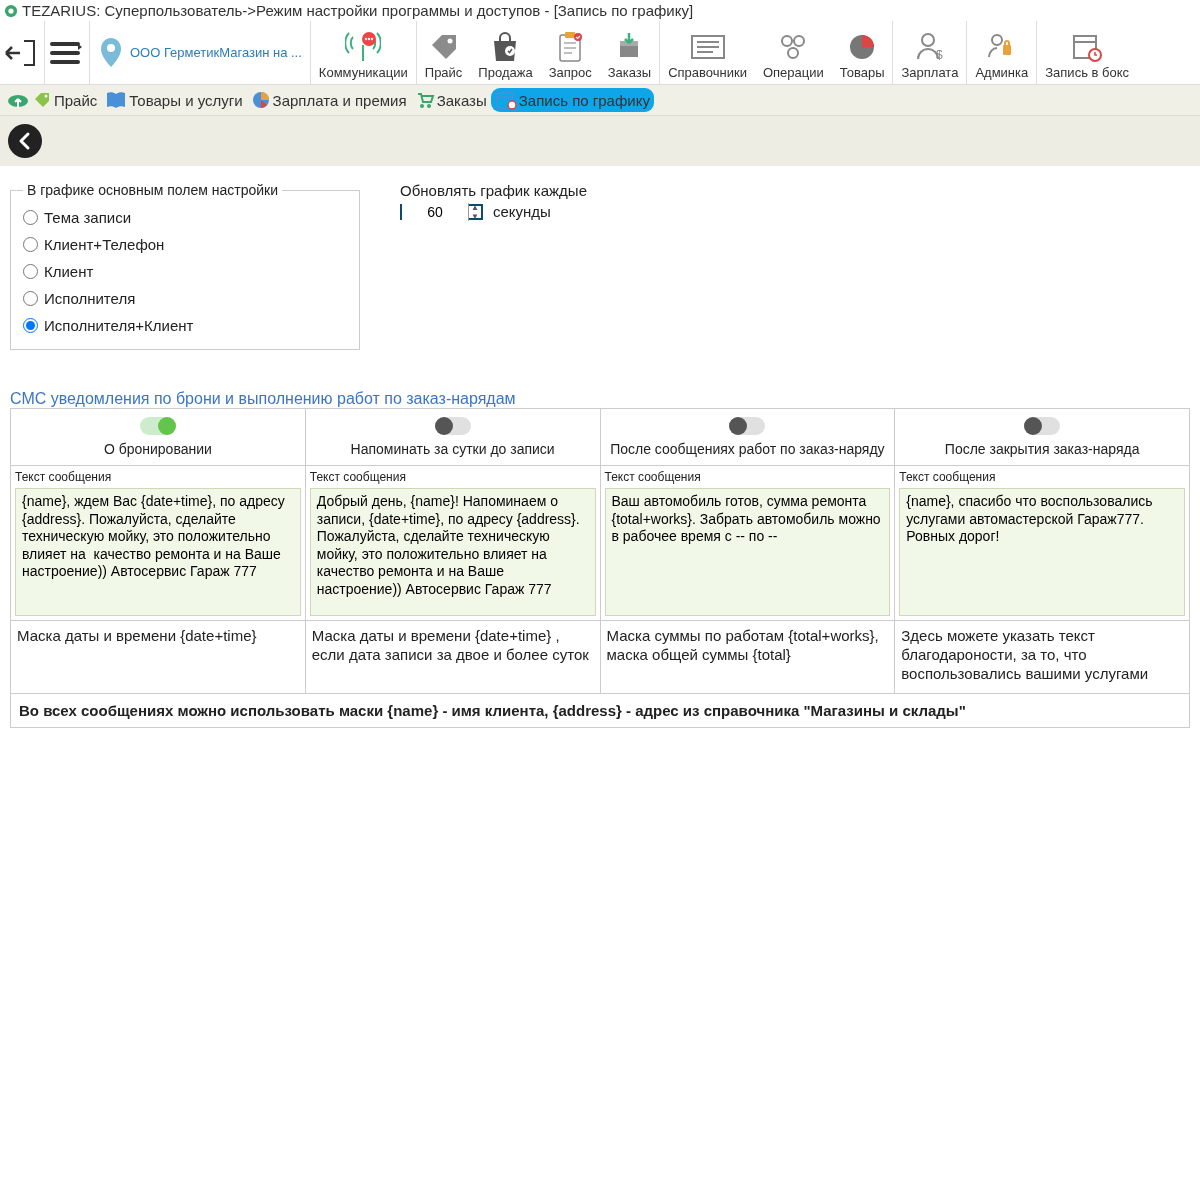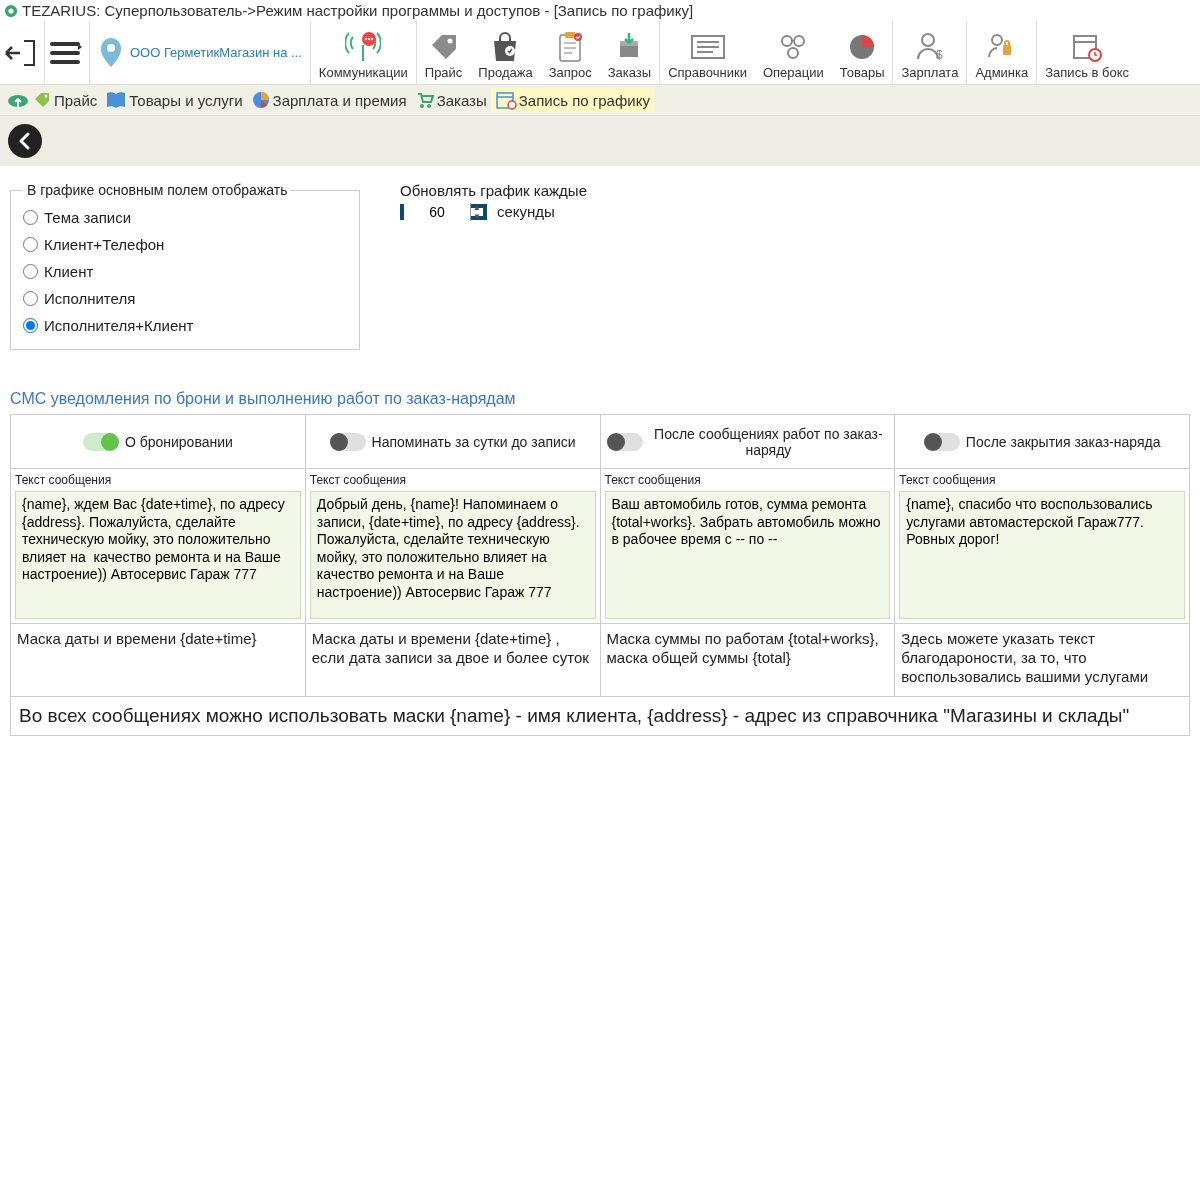--- a/index.html
+++ b/index.html
@@ -16,59 +16,59 @@
   .tb-btn .ic { height: 36px; display: flex; align-items: center; justify-content: center; }
   .tb-btn .lbl { font-size: 13px; color: #333; white-space: nowrap; }
   .tb-exit { width: 44px; display:flex; align-items:center; justify-content:center; }
   .tb-menu { width: 44px; display:flex; align-items:center; justify-content:center; }
   .tb-company { display:flex; align-items:center; padding: 0 8px; gap:6px; }
   .tb-company .company-text { display:flex; flex-direction:row; font-size:13px; color:#2b7db8; line-height:1.2; }
   
   
   .sub-toolbar { display:flex; align-items:center; background:#f0f0e6; border-bottom:1px solid #ddd; padding: 2px 2px; }
   .sub-tab { display:flex; align-items:center; gap:2px; padding: 2px 4px; font-size:15px; color:#333; cursor:pointer; }
-  .sub-tab.active { background:#fef9c3; }
+  .sub-tab.active { background:#0ea5e9;border-radius:9px; }
   
   
   .back-bar { background:#edede4; padding: 8px 8px; display:flex; align-items:center; }
   .back-btn { width:34px; height:34px; border-radius:50%; background:#222; display:flex; align-items:center; justify-content:center; cursor:pointer; }
   
   
   .content { padding: 16px 10px; }
   .top-settings { display:flex; gap:40px; align-items:flex-start; }
   
   fieldset.radio-group { border:1px solid #ccc; padding: 6px 12px 10px; width: 350px; }
   fieldset.radio-group legend { font-size:14px; padding: 0 4px; }
   .radio-row { display:flex; align-items:center; gap:6px; padding:5px 0; font-size:15px; }
   .radio-row input[type=radio] { width:15px; height:15px; }
   
   .refresh-block { display:flex; flex-direction:column; gap:4px; font-size:15px; }
   .refresh-row { display:flex; align-items:center; gap:10px; }
-  .spinner { display:flex; align-items:center; border:4px solid #0c4a6e; height:16px; }
+  .spinner { display:flex; align-items:center; border:2px solid #0c4a6e; height:16px; }
   .spinner input { width:66px; text-align:center; border:none; outline:none; font-size:14px; height:22px; }
   .spinner .arrows { display:flex; flex-direction:column; border-left:1px solid #999; }
   .spinner .arrows span { font-size:8px; line-height:9px; padding:0 2px; cursor:pointer; color:#555; }
   
-  .section-heading { color:#3a76c5; font-size:16px; margin-top:40px; margin-bottom:6px; }
+  .section-heading { color:#3a76c5; font-size:16px; margin-top:40px; }
   
   .sms-panel { border:1px solid #ccc; display:flex; flex-direction:column; }
   .sms-row { display:flex; }
   .sms-col { flex:1; border-right:1px solid #ccc; display:flex; flex-direction:column; }
   .sms-col:last-child { border-right:none; }
-  .sms-col-head { display:flex; align-items:center; justify-content:center; gap:6px; padding:8px 6px; border-bottom:1px solid #ccc; min-height:54px; text-align:center; font-size:14px; }
+  .sms-col-head { display:flex; align-items:center; justify-content:center; gap:6px; padding:8px 6px; border-bottom:1px solid #ccc; min-height:54px; text-align:center; font-size:14px;flex-direction:column; }
   .toggle { width:36px; height:18px; border-radius:10px; position:relative; flex-shrink:0; }
   .toggle .knob { width:18px; height:18px; border-radius:50%; position:absolute; top:0; }
   .toggle.on { background:#cceccc; }
   .toggle.on .knob { right:0; background:#63c44b; }
   .toggle.off { background:#e0e0e0; }
   .toggle.off .knob { left:0; background:#555; }
   .sms-label { font-size:12px; padding:4px 4px 2px; }
   .sms-textarea { margin:2px 4px 4px; background:#f2f8e8; border:1px solid #cdd9b8; padding:4px 6px; font-size:14px; min-height:128px; resize:none; font-family:inherit; line-height:1.25; }
   .sms-hint { padding: 6px 6px 10px; font-size:15px; border-top:1px solid #ccc; line-height:1.25; min-height:72px; }
-  .sms-footer { padding:8px 8px; border-top:1px solid #ccc; font-size:19px; }
+  .sms-footer { padding:8px 8px; border-top:1px solid #ccc; font-size:15px;font-weight:bold; }
 </style>
 </head>
 <body>
 
 <div class="title-bar">
   <svg class="app-logo" viewBox="0 0 16 16">
       <circle cx="8" cy="8" r="7" fill="#3aa66f"></circle>
       <circle cx="8" cy="8" r="3" fill="#fff"></circle>
     </svg>
   <span>TEZARIUS: Суперпользователь-&gt;Режим настройки программы и доступов - [Запись по графику]</span>
@@ -271,21 +271,21 @@
     <svg width="22" height="22" viewBox="0 0 22 22">
         <path d="M14 4l-7 7 7 7" fill="none" stroke="#fff" stroke-width="3" stroke-linecap="round" stroke-linejoin="round"></path>
       </svg>
   </div>
 </div>
 
 <div class="content">
 
   <div class="top-settings">
     <fieldset class="radio-group">
-      <legend>В графике основным полем отображать</legend>
+      <legend>В графике основным полем настройки</legend>
       <label class="radio-row">
           <input type="radio" name="mf" style="">
           <span>Тема записи</span>
         </label>
       <label class="radio-row">
           <input type="radio" name="mf" style="">
           <span>Клиент+Телефон</span>
         </label>
       <label class="radio-row">
           <input type="radio" name="mf" style="">

